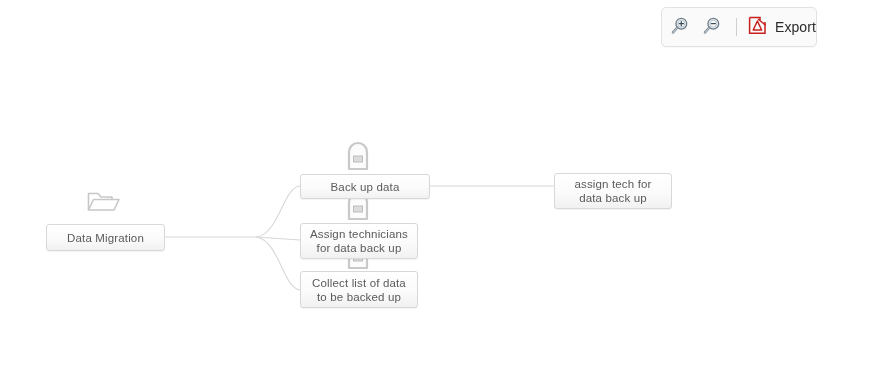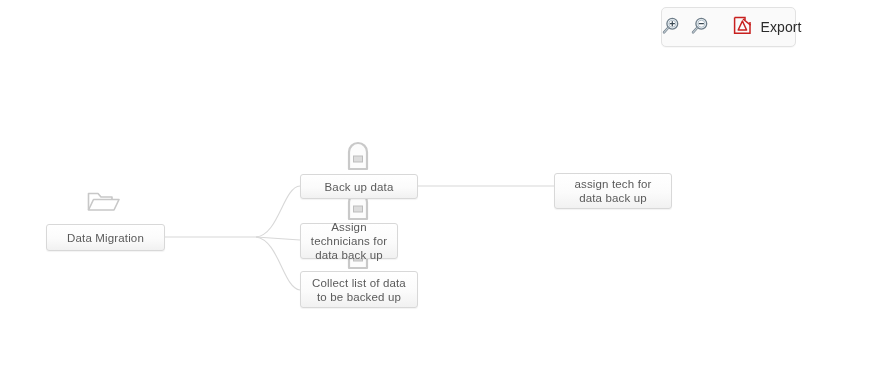--- a/index.html
+++ b/index.html
@@ -14,21 +14,21 @@
     overflow: hidden;
     font-family: "Liberation Sans", sans-serif;
     -webkit-font-smoothing: antialiased;
   }
 
   
   #toolbar {
     position: absolute;
     left: 661px;
     top: 7px;
-    width: 135px;
+    width: 156px;
     height: 40px;
     background: #fafafa;
     border: 1px solid #e2e2e2;
     border-radius: 5px;
     box-sizing: border-box;
     display: flex;
     align-items: center;
     justify-content: center;
     box-shadow: 0 1px 1px rgba(0,0,0,0.03);
   }
@@ -99,22 +99,22 @@
     font-size: 11.5px;
     line-height: 14px;
     letter-spacing: 0.15px;
     box-shadow: 0 1px 1px rgba(0,0,0,0.05);
     cursor: pointer;
     z-index: 3;
   }
   .node span { display: block; padding: 0 7px; }
 
   #node-root      { left: 46px;  top: 224px; width: 119px; height: 27px; }
-  #node-backup    { left: 300px; top: 174px; width: 118px; height: 25px; }
-  #node-assign    { left: 300px; top: 223px; width: 98px; height: 36px; }
+  #node-backup    { left: 300px; top: 174px; width: 130px; height: 25px; }
+  #node-assign    { left: 300px; top: 223px; width: 118px; height: 36px; }
   #node-collect   { left: 300px; top: 271px; width: 118px; height: 37px; }
   #node-assigntech{ left: 554px; top: 173px; width: 118px; height: 36px; }
 
   
   .node-icon {
     position: absolute;
     z-index: 2;
     pointer-events: none;
   }
   #icon-root      { left: 86px;  top: 188px; }

